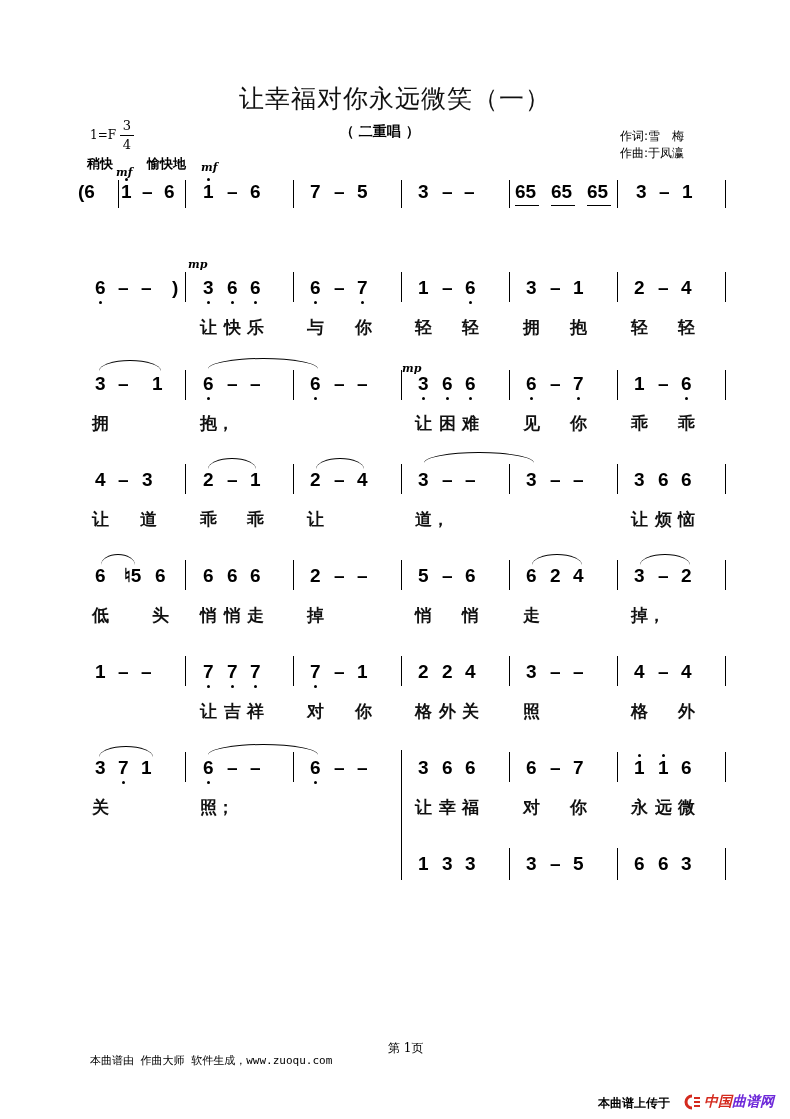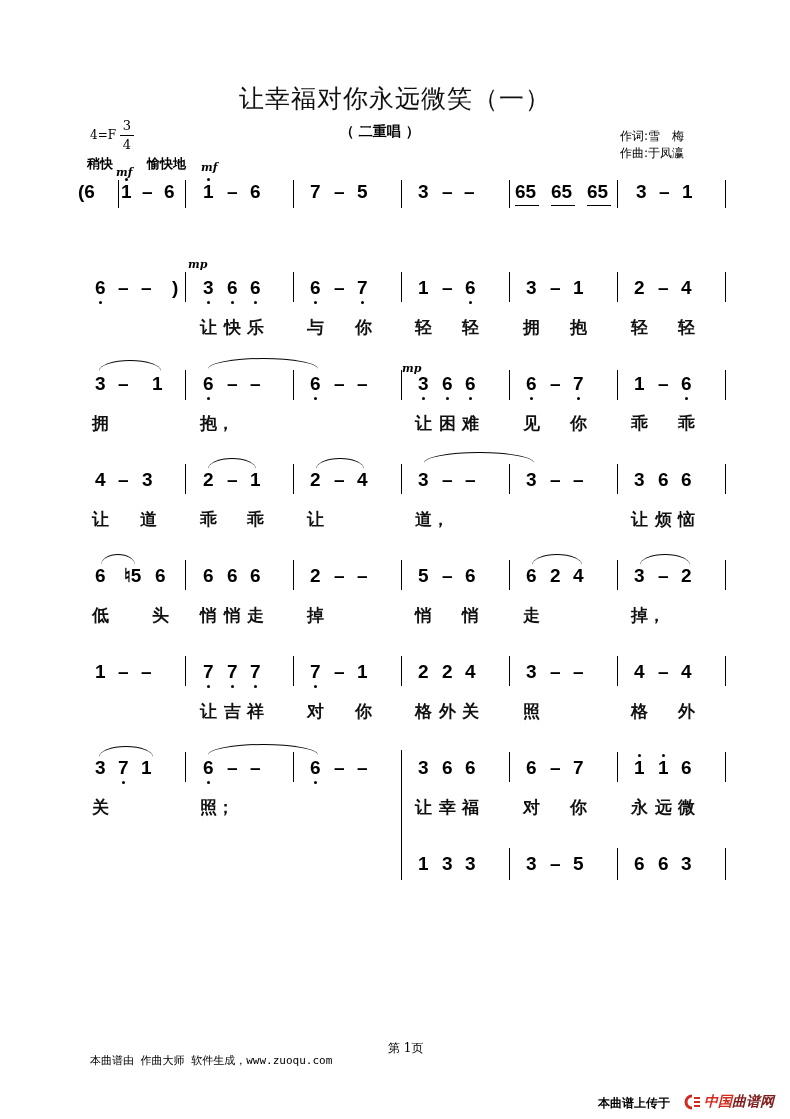--- a/index.html
+++ b/index.html
@@ -31,21 +31,21 @@
   .footer { left: 90px; top: 1053px; font-family: "DejaVu Sans Mono", monospace; font-size: 11px; }
   .pageno { left: 388px; top: 1040px; font-family: "DejaVu Serif", serif; font-size: 12px; }
   .upload { left: 598px; top: 1095px; font-size: 12px; font-weight: bold; }
   .logo-mark { left: 684px; top: 1094px; width: 18px; height: 16px; }
   .logo-text { left: 704px; top: 1093px; font-size: 14px; font-weight: bold; font-style: italic; }
 </style>
 </head>
 <body>
 
 <div class="abs title">让幸福对你永远微笑（一）</div>
-<div class="abs key">4=F</div>
+<div class="abs key">1=F</div>
 <div class="abs timesig">
   <div>3</div>
   <div class="line"></div>
   <div>4</div>
 </div>
 <div class="abs subtitle">（ 二重唱 ）</div>
 <div class="abs credit" style="top:128px">作词:雪　梅</div>
 <div class="abs credit" style="top:145px">作曲:于凤瀛</div>
 <div class="abs tempo">稍快</div>
 <div class="abs dyn" style="left:116px;top:166px">mf</div>
@@ -379,14 +379,14 @@
 <div class="abs upload">本曲谱上传于</div>
 <div class="abs logo-mark">
   <svg width="18" height="16" viewBox="0 0 18 16">
     <path d="M8 2 A6 6 0 1 0 8 14" stroke="#d42a1e" stroke-width="3" fill="none"></path>
     <rect x="10" y="3" width="6" height="2" fill="#d42a1e"></rect>
     <rect x="10" y="7" width="6" height="2" fill="#d42a1e"></rect>
     <rect x="10" y="11" width="6" height="2" fill="#d42a1e"></rect>
   </svg>
 </div>
 <div class="abs logo-text">
-  <span style="color:#d42a1e">中国</span><span style="color:#7f1d1d">曲谱网</span>
+  <span style="color:#d42a1e">中国</span><span style="color:#6d28d9">曲谱网</span>
 </div>
 
 </body></html>

